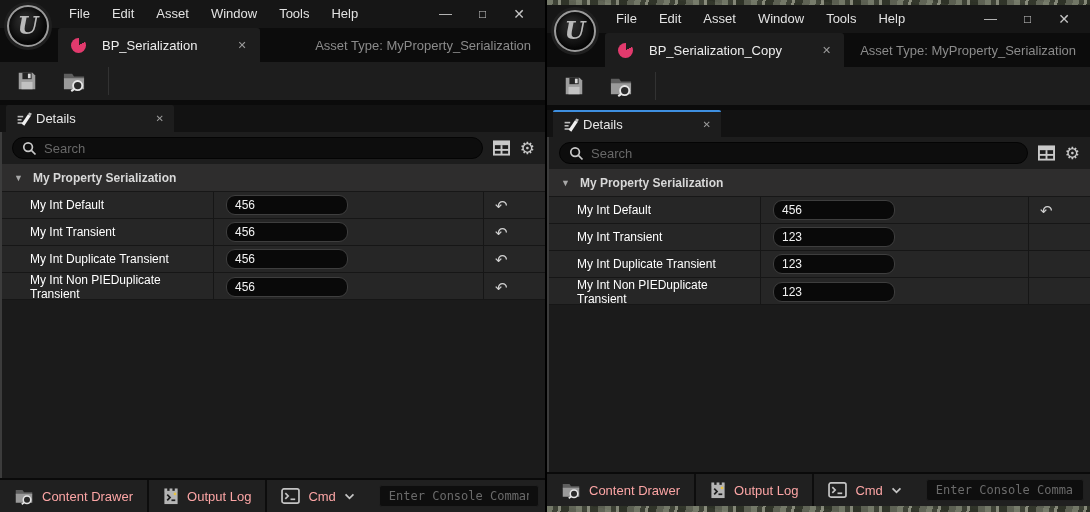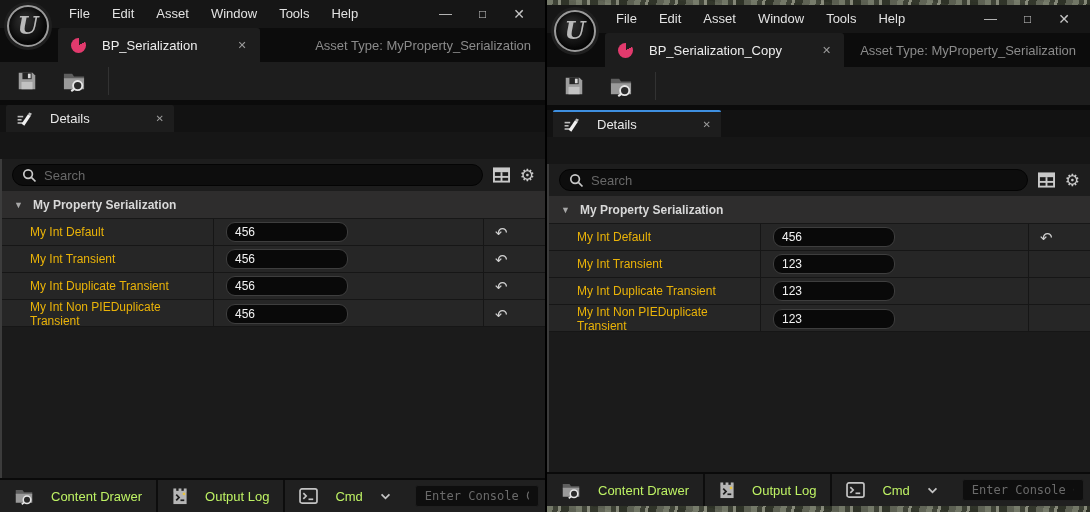--- a/index.html
+++ b/index.html
@@ -43,49 +43,49 @@
   .tabrow-rest { flex:1; display:flex; align-items:center; justify-content:flex-end; padding-right:14px; }
   .asset-type { font-size:13px; color:#8b8b8b; }
 
   
   .toolbar { height:38px; background:#1d1d1d; display:flex; align-items:center; padding-left:16px; gap:24px; }
   .tool-sep { width:1px; height:28px; background:#323232; margin-left:-2px; }
   .hgap { height:5px; background:#0b0b0b; }
 
   
   .dock-tabrow { height:27px; background:#121212; display:flex; align-items:stretch; padding-left:6px; }
-  .details-tab { width:168px; background:#1d1d1d; display:flex; align-items:center; padding:0 10px; gap:18px; border-radius:2px 2px 0 0; }
+  .details-tab { width:168px; background:#1d1d1d; display:flex; align-items:center; padding:0 10px; gap:4px; border-radius:2px 2px 0 0; }
   .details-tab.focused { border-top:2px solid #3e8fe0; }
   .details-tab .tab-label { font-size:13px; color:#e8e8e8; }
   .details-tab .tab-close { margin-left:auto; font-size:10px; color:#9c9c9c; }
 
   
-  .details-body { flex:1; min-height:0; display:flex; flex-direction:column; border-left:2px solid #3c3c3c;margin-top:27px; }
+  .details-body { flex:1; min-height:0; display:flex; flex-direction:column; border-left:2px solid #3c3c3c; }
   .search-row { height:32px; background:#1d1d1d; display:flex; align-items:center; padding:0 10px; gap:10px; }
   .search-pill { flex:1; height:22px; background:#0d0d0d; border:1px solid #040404; border-radius:11px; display:flex; align-items:center; padding:0 9px; gap:7px; }
   .search-pill input { flex:1; background:transparent; border:none; outline:none; color:#cfcfcf; font-size:13px; }
   .search-pill input::placeholder { color:#686868; }
   .gear { font-size:17px; color:#c9c9c9; line-height:1; }
 
   .category-row { height:28px; background:#2e2d2d; border-bottom:1px solid #171717; display:flex; align-items:center; padding-left:12px; gap:10px; }
   .cat-arrow { font-size:9px; color:#a8a8a8; }
   .cat-label { font-size:12px; font-weight:bold; color:#d8d8d8; }
 
   .prop-row { height:27px; background:#262626; border-bottom:1px solid #161616; display:grid; grid-template-columns:211px 1fr 62px; }
-  .prop-label { display:flex; align-items:center; padding-left:28px; font-size:12px; color:#eab308; }
+  .prop-label { display:flex; align-items:center; padding-left:28px; font-size:12px; color:#ffffff; }
   .prop-value { border-left:1px solid #161616; display:flex; align-items:center; }
   .prop-value input { margin-left:12px; width:122px; height:20px; background:#090909; border:1px solid #3e3e3e; border-radius:9px; color:#f2f2f2; font-size:12px; padding:0 8px; outline:none; }
   .prop-reset { border-left:1px solid #161616; display:flex; align-items:center; padding-left:11px; }
   .prop-reset span { font-size:15px; color:#cfcfcf; line-height:1; }
 
   .empty-area { flex:1; background:#1b1b1b; }
 
   
   .statusbar { height:34px; background:#202020; border-top:2px solid #0a0a0a; display:flex; align-items:stretch; }
-  .sb-btn { display:flex; align-items:center; gap:17px; padding:0 14px; font-size:13px; color:#bef264; }
+  .sb-btn { display:flex; align-items:center; gap:8px; padding:0 14px; font-size:13px; color:#fca5a5; }
   .sb-sep { width:2px; background:#0d0d0d; }
   .console-input { flex:1; margin:5px 6px 5px 10px; background:#0e0e0e; border:1px solid #1f1f1f; border-radius:3px; color:#c9c9c9; font-family:"DejaVu Sans Mono", monospace; font-size:12px; padding:0 9px; outline:none; min-width:0; }
   .console-input::placeholder { color:#6a6a6a; }
 
   svg { display:block; }
 </style>
 </head>
 <body>
 
 <div class="desktop">

